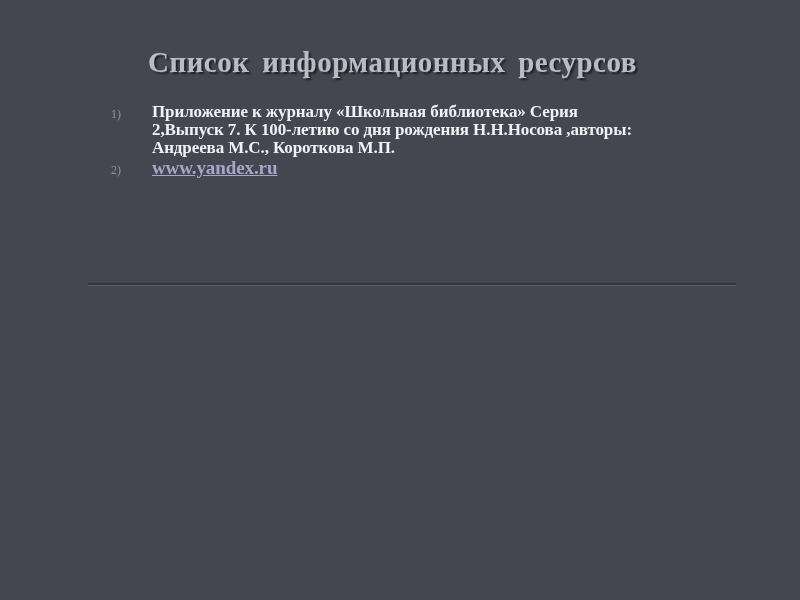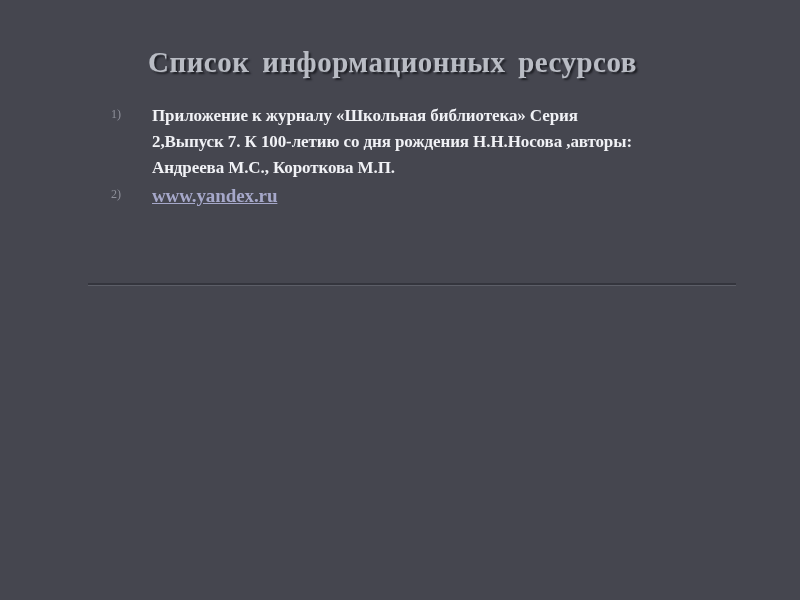--- a/index.html
+++ b/index.html
@@ -46,21 +46,21 @@
     flex: 0 0 56px;
     box-sizing: border-box;
     padding-left: 15px;
     padding-top: 4px;
     font-size: 12px;
     color: var(--list_number, #8e909a);
   }
   .item-text {
     flex: 1 1 auto;
     font-size: 17px;
-    line-height: 26px;
+    line-height: 18px;
     font-weight: bold;
     color: var(--body_text, #f0f1f5);
     letter-spacing: -0.1px;
   }
   .list-item + .list-item {
     margin-top: 2px;
   }
   .link {
     color: var(--link, #a6a8ca);
     text-decoration: underline;

